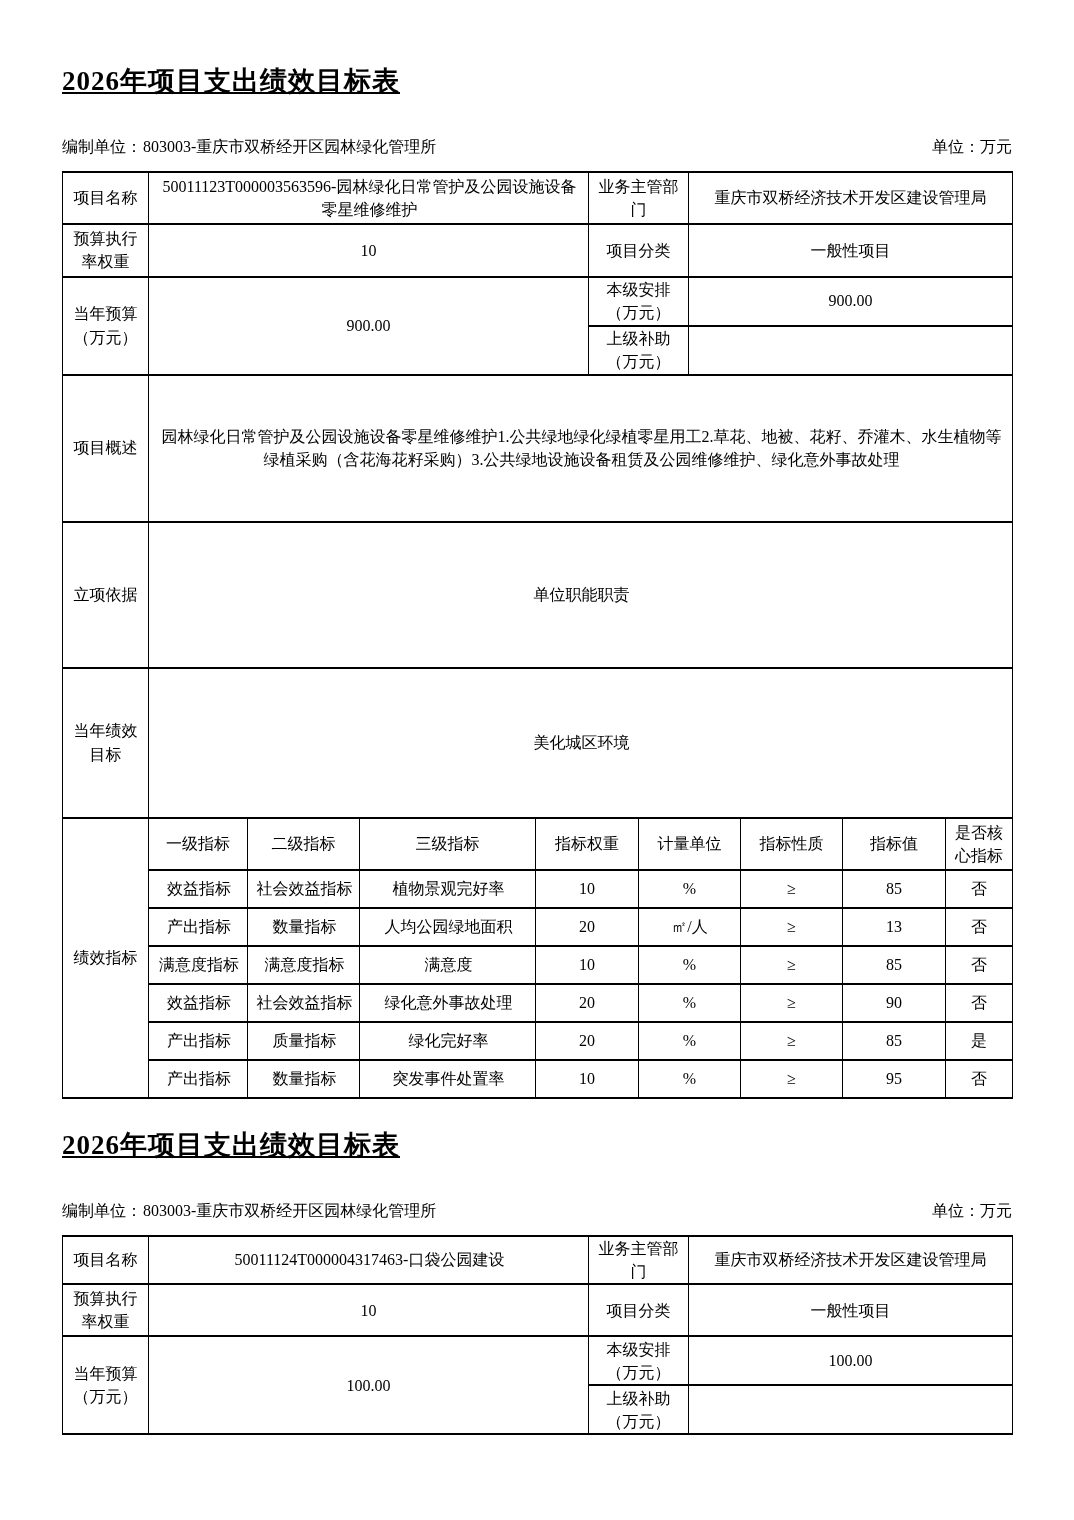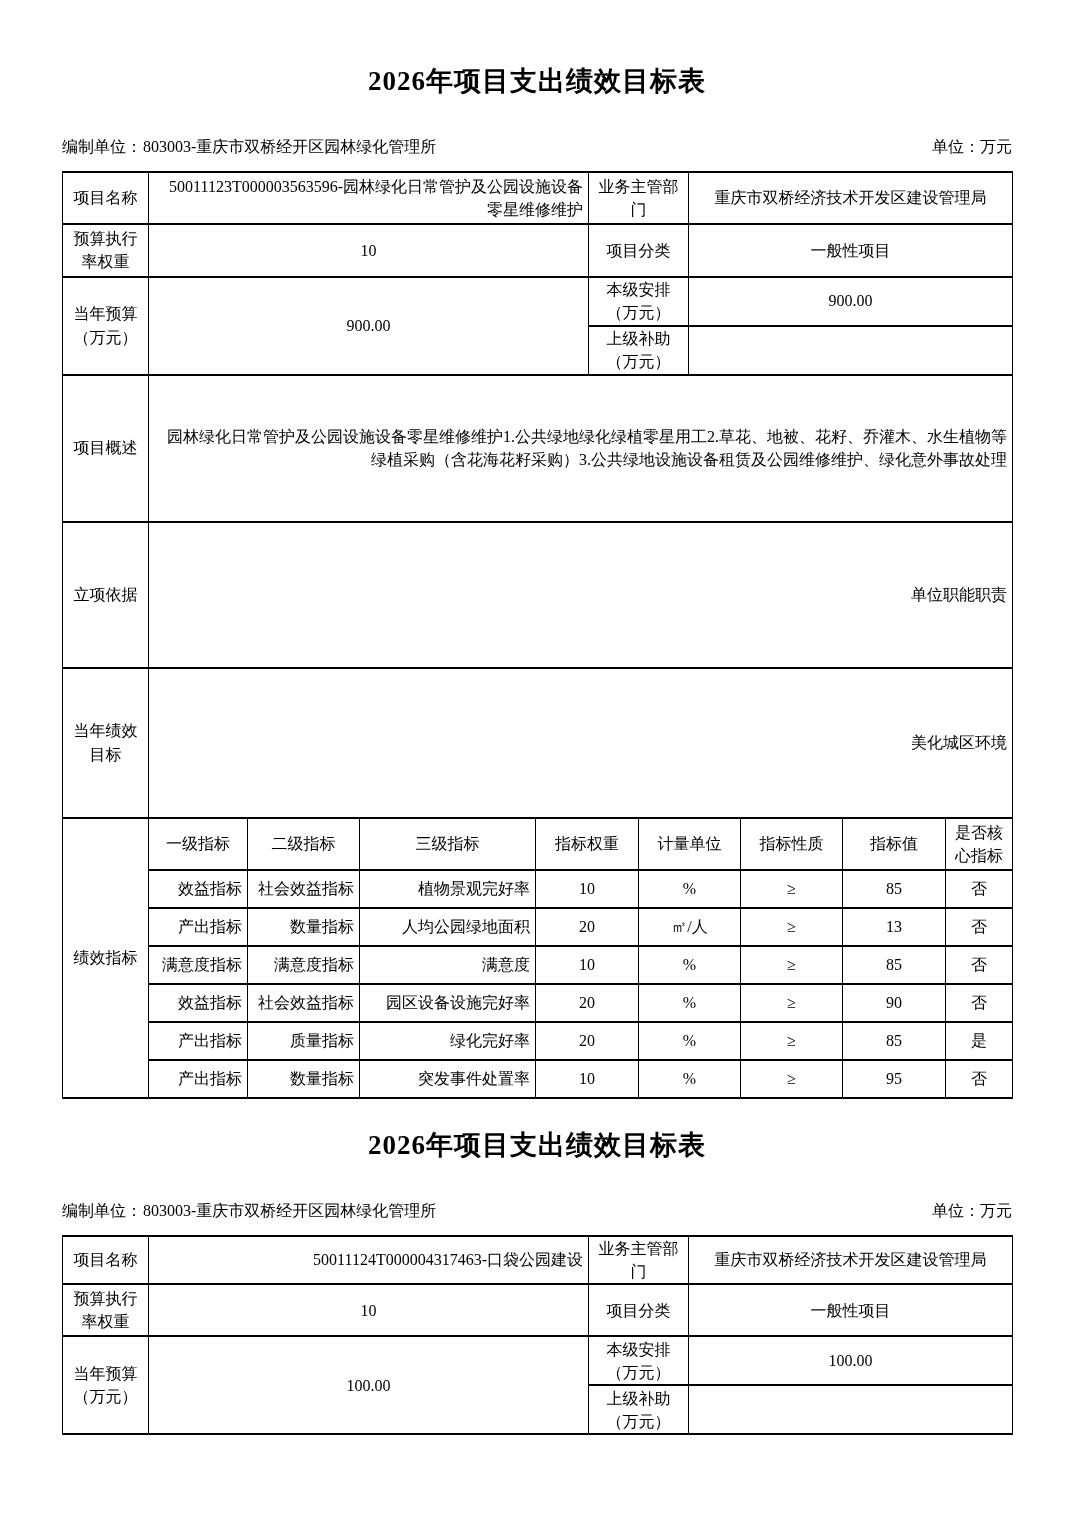--- a/index.html
+++ b/index.html
@@ -7,22 +7,22 @@
     width: 1074px; height: 1520px;
     background: #ffffff; color: #000000;
     font-family: "Liberation Serif", "DejaVu Serif", serif;
     box-sizing: border-box;
     padding: 30px 62px 0 62px;
     position: relative;
     overflow: hidden;
   }
   .sheet-label { font-size: 16px; height: 22px; }
   .doc-title {
-    font-size: 27px; font-weight: bold; text-align: center;
-    margin: 33px 0 0 0; letter-spacing: 1px; line-height: 1.4;
+    font-size: 27px; font-weight: bold; text-align: left;
+    margin: 33px 0 0 0; letter-spacing: 1px; line-height: 1.4; text-decoration: underline;
   }
   .doc-title.second { margin-top: 28px; }
   .meta {
     display: flex; justify-content: space-between; align-items: baseline;
     margin-top: 35px; font-size: 16px; line-height: 22px;
   }
   .meta .meta-value { margin-left: 1px; }
   table {
     border-collapse: collapse; table-layout: fixed;
     width: 950px; margin-top: 13px;
@@ -31,21 +31,21 @@
   td {
     border: solid #000;
     border-width: 2px 1px;
     font-size: 16px; line-height: 1.45;
     text-align: center; vertical-align: middle;
     padding: 2px 5px;
     overflow: hidden;
   }
   td.lbl { text-align: center; }
   td.lbl-narrow { padding: 0 8px; }
-  td.tl { text-align: right; padding-left: 7px; }
+  td.tl { text-align: center; padding-left: 7px; }
   tr.r-head td { height: 42px; }
   tr.r-weight td { height: 44px; }
   tr.r-budget td { height: 43px; }
   tr.r-overview td { height: 141px; }
   tr.r-basis td { height: 140px; }
   tr.r-goal td { height: 144px; }
   tr.ind-h td { height: 43px; }
   tr.ind-r td { height: 32px; }
 </style>
 </head>
@@ -158,21 +158,21 @@
       <td class="tl">满意度</td>
       <td>10</td>
       <td>%</td>
       <td>≥</td>
       <td>85</td>
       <td>否</td>
     </tr>
     <tr class="ind-r">
       <td class="tl">效益指标</td>
       <td class="tl">社会效益指标</td>
-      <td class="tl">园区设备设施完好率</td>
+      <td class="tl">绿化意外事故处理</td>
       <td>20</td>
       <td>%</td>
       <td>≥</td>
       <td>90</td>
       <td>否</td>
     </tr>
     <tr class="ind-r">
       <td class="tl">产出指标</td>
       <td class="tl">质量指标</td>
       <td class="tl">绿化完好率</td>

